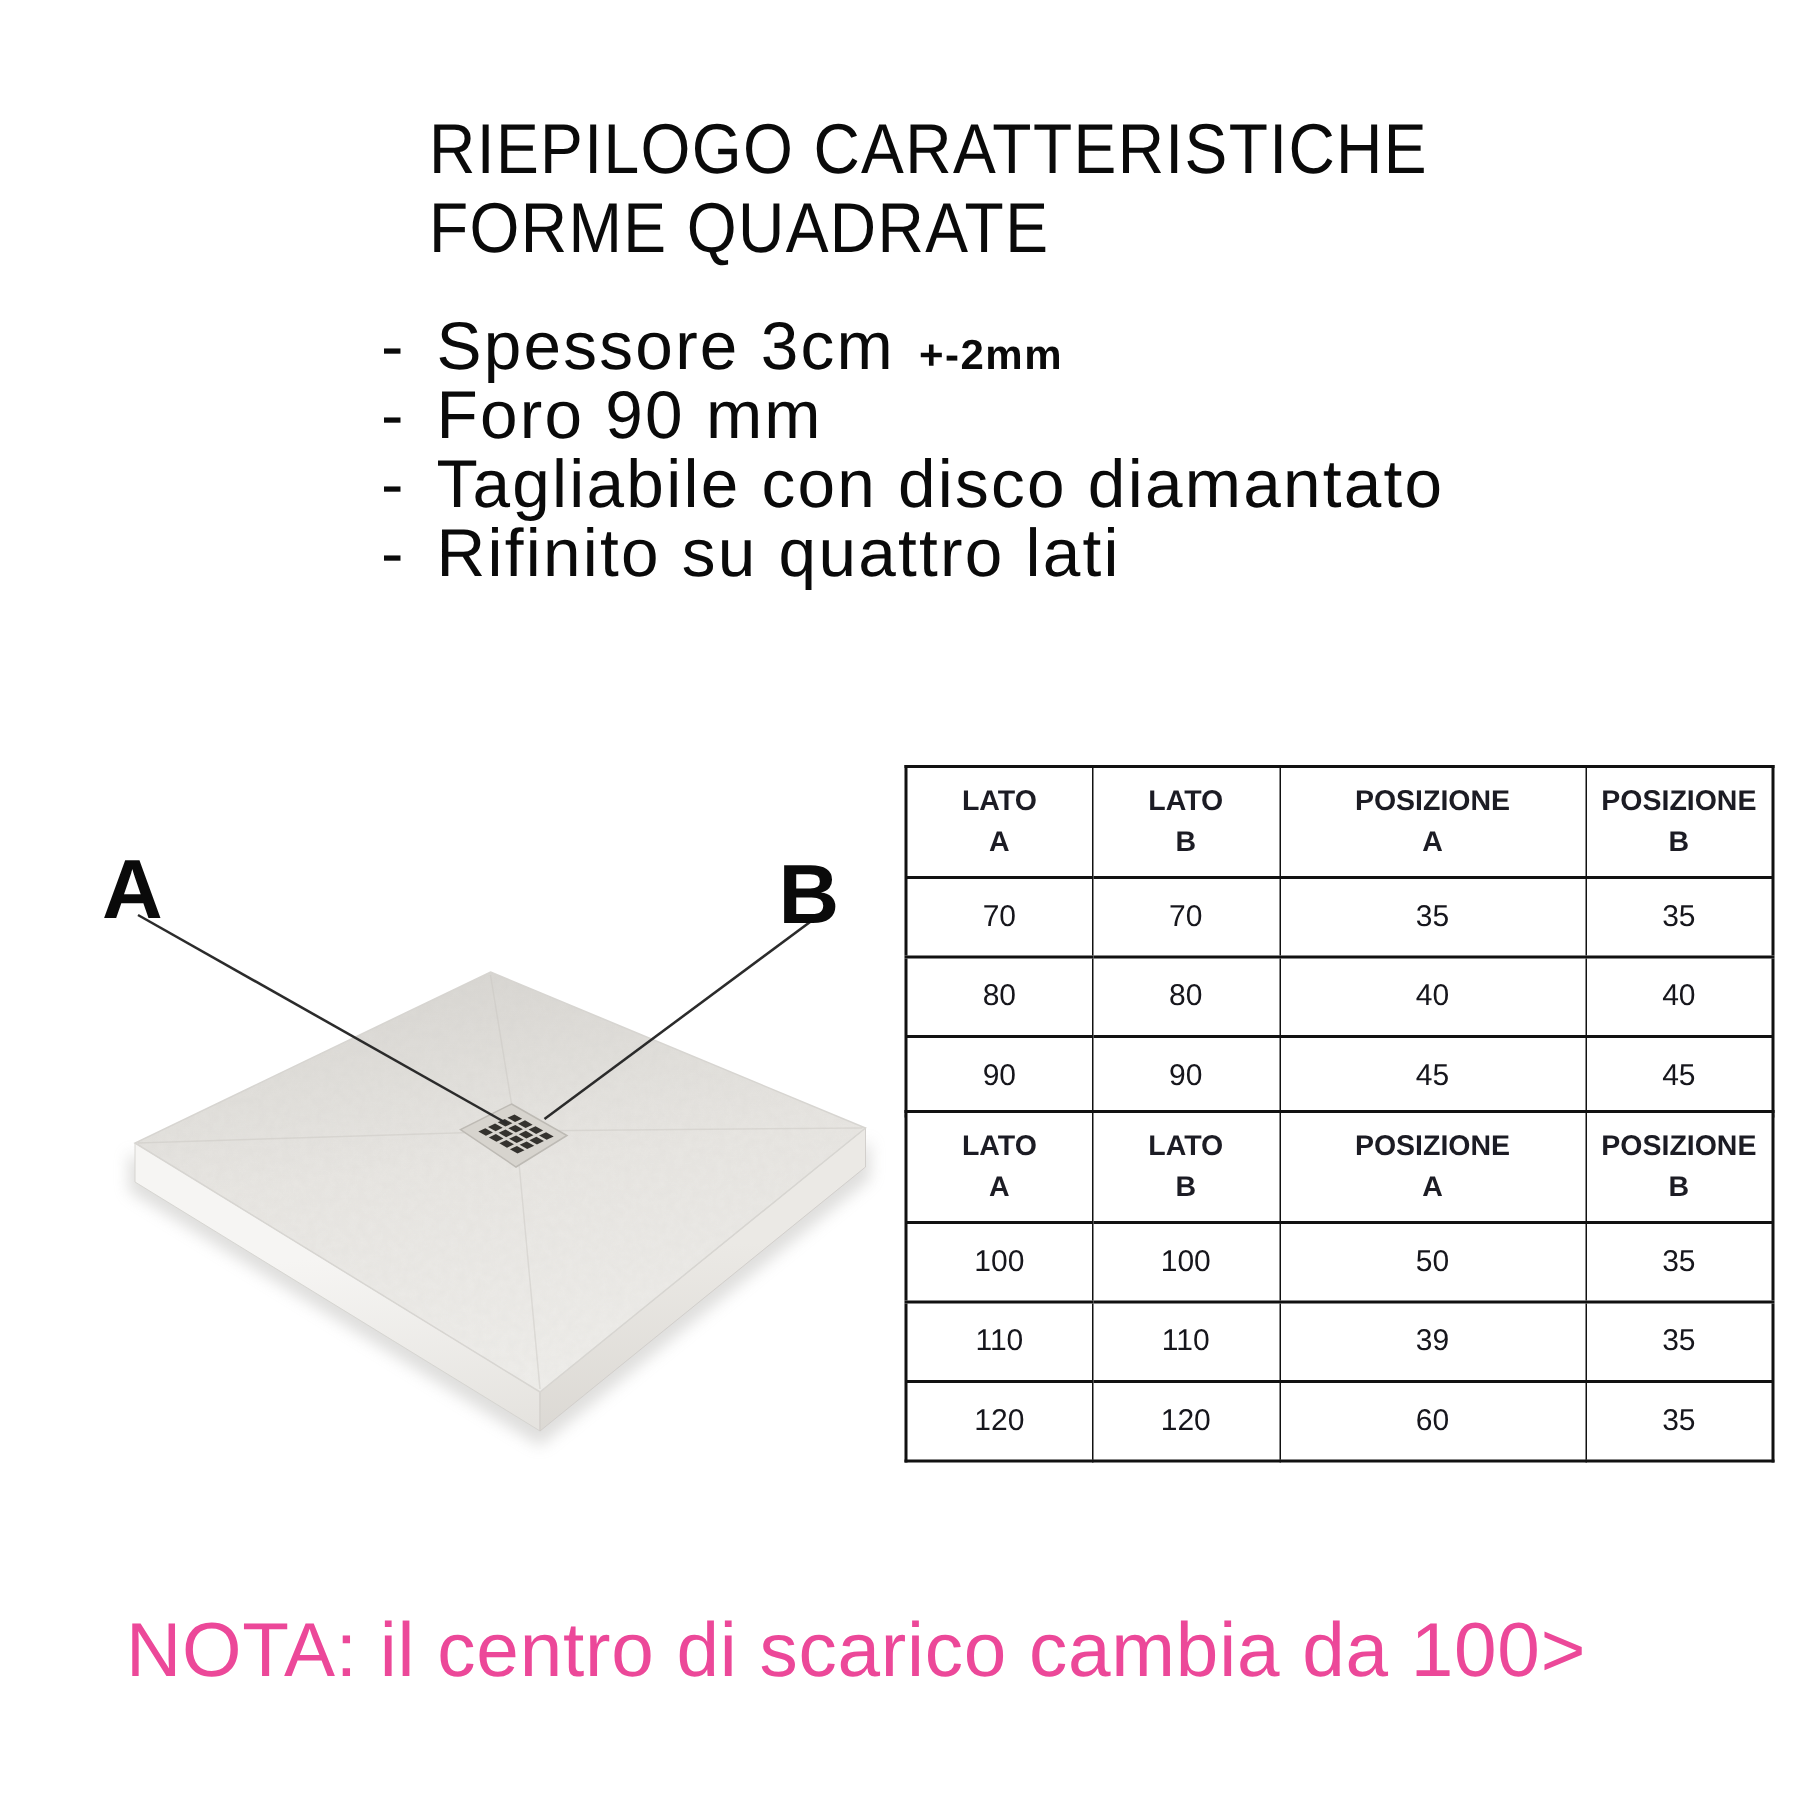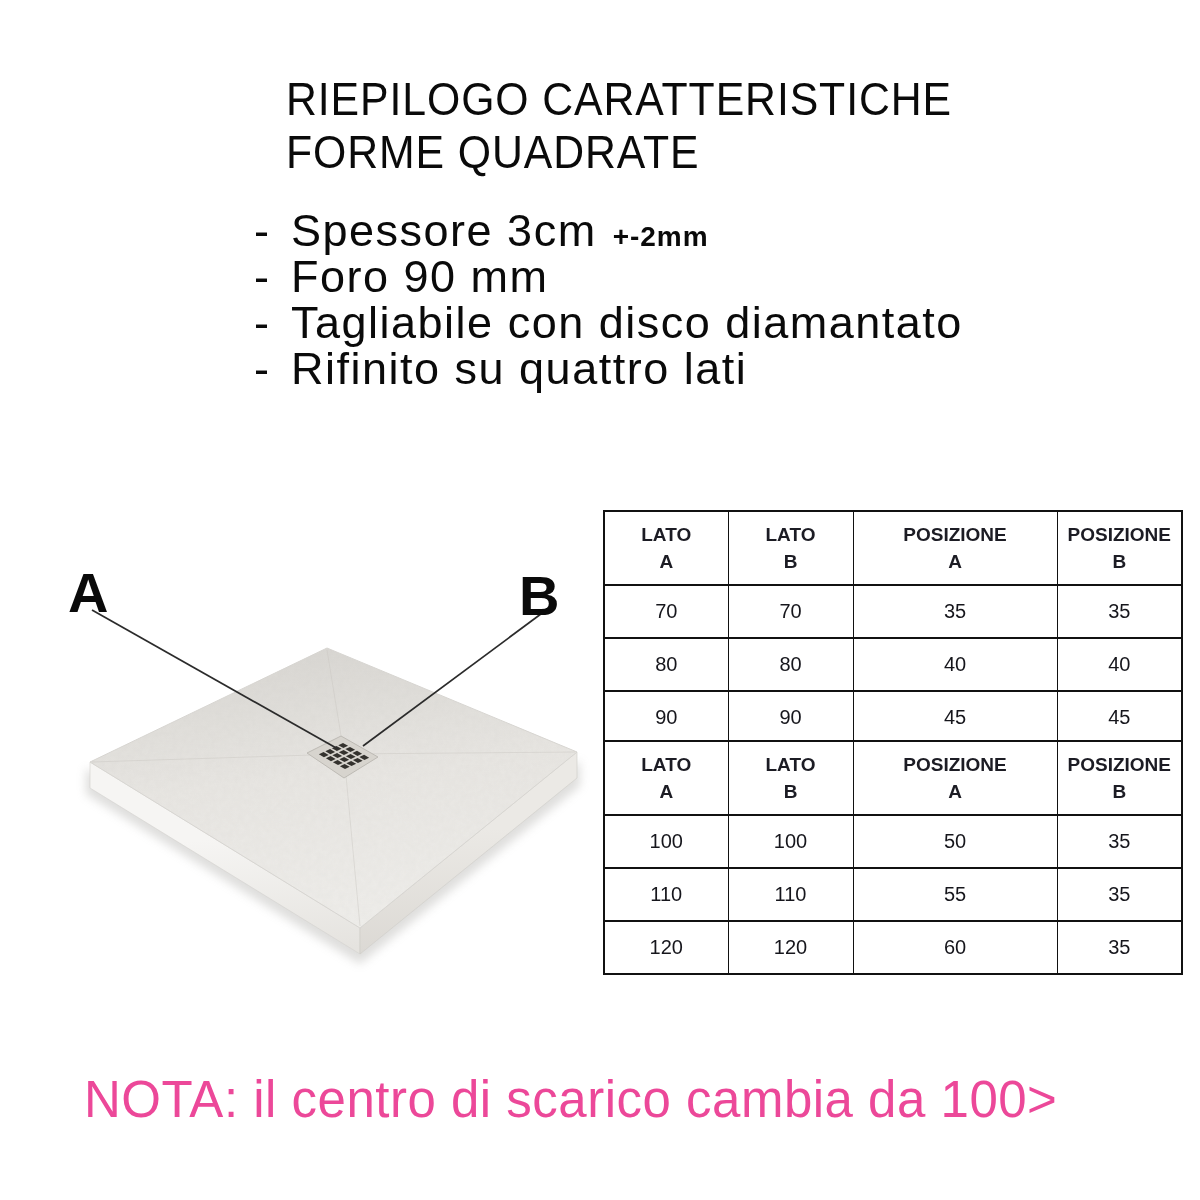--- a/index.html
+++ b/index.html
@@ -212,21 +212,21 @@
   <tbody>
     <tr>
       <td>100</td>
         <td>100</td>
         <td>50</td>
         <td>35</td>
     </tr>
     <tr>
       <td>110</td>
         <td>110</td>
-        <td>55</td>
+        <td>39</td>
         <td>35</td>
     </tr>
     <tr>
       <td>120</td>
         <td>120</td>
         <td>60</td>
         <td>35</td>
     </tr>
   </tbody>
 </table>

